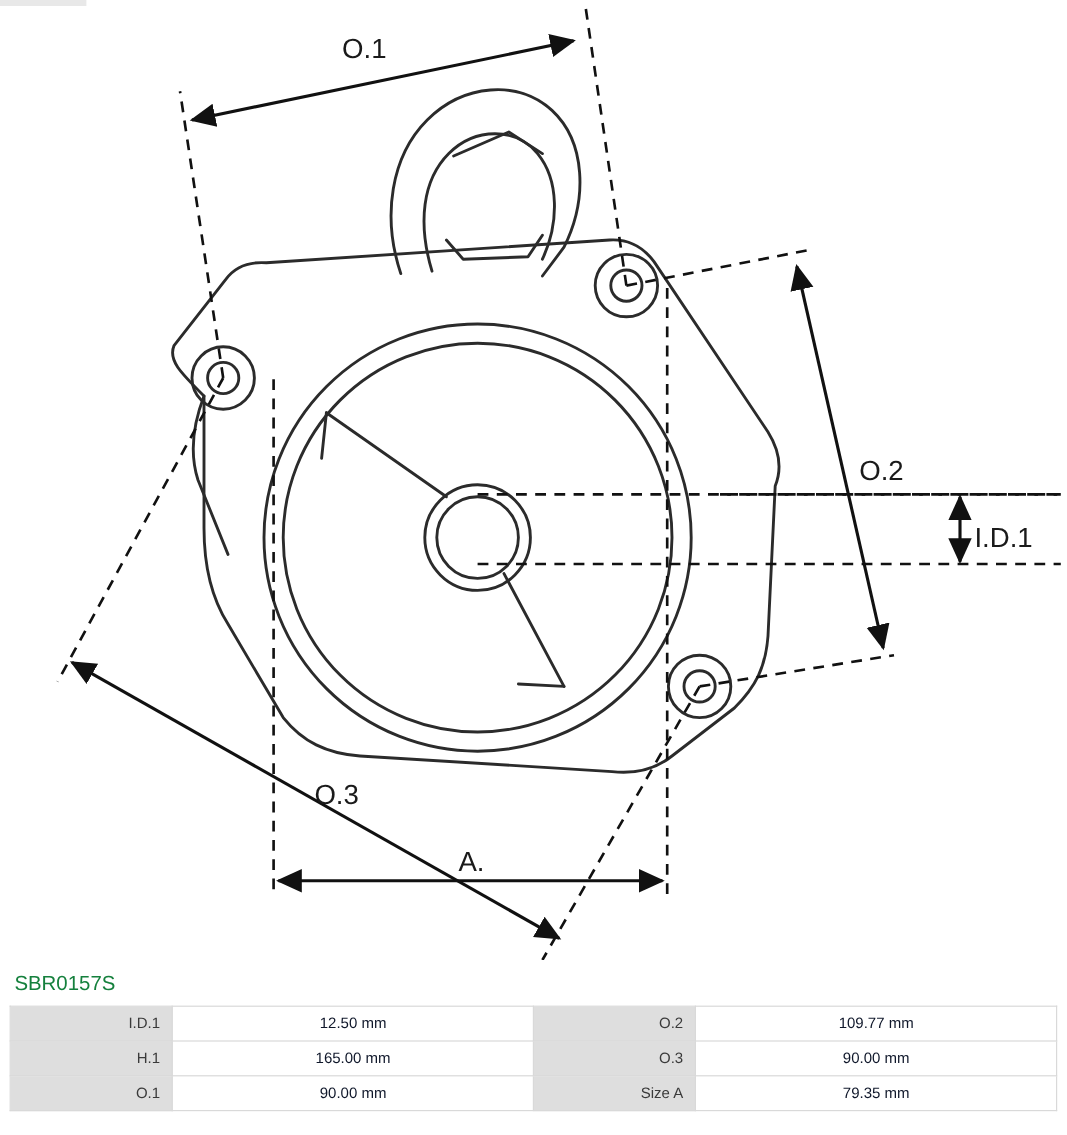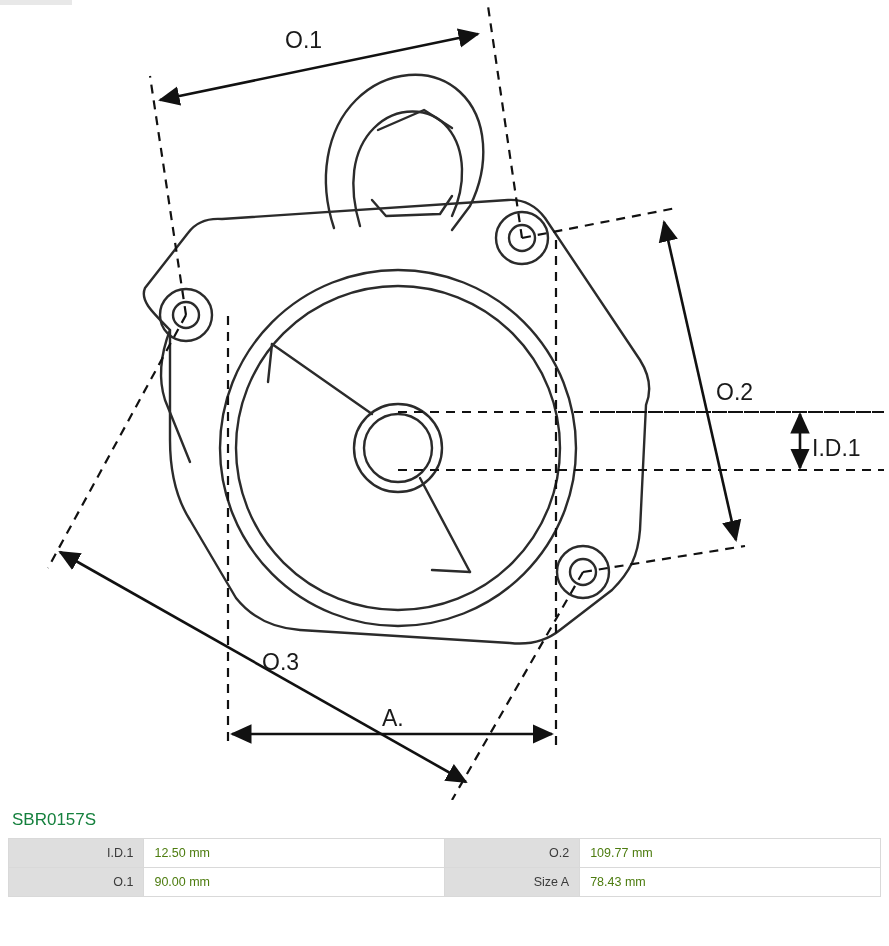--- a/index.html
+++ b/index.html
@@ -56,23 +56,23 @@
     vertical-align: middle;
   }
   #spec-table td.key {
     background: #dedede;
     text-align: right;
     width: 120px;
     color: #3a3a3a;
   }
   #spec-table td.val {
     background: #ffffff;
-    text-align: left;
+    text-align: center;
     width: 295px;
-    color: #4d7c0f;
+    color: #0f172a;
   }
   .corner-strip {
     position: absolute;
     left: 0;
     top: 0;
     width: 72px;
     height: 5px;
     background: #e8e8e8;
   }
 </style>
@@ -193,21 +193,27 @@
 
   <table id="spec-table">
     <tbody>
       <tr>
         <td class="key">I.D.1</td>
         <td class="val">12.50 mm</td>
         <td class="key">O.2</td>
         <td class="val">109.77 mm</td>
       </tr>
       <tr>
+        <td class="key">H.1</td>
+        <td class="val">165.00 mm</td>
+        <td class="key">O.3</td>
+        <td class="val">90.00 mm</td>
+      </tr>
+      <tr>
         <td class="key">O.1</td>
         <td class="val">90.00 mm</td>
         <td class="key">Size A</td>
-        <td class="val">78.43 mm</td>
+        <td class="val">79.35 mm</td>
       </tr>
     </tbody>
   </table>
 
 </div>
 
 </body></html>

